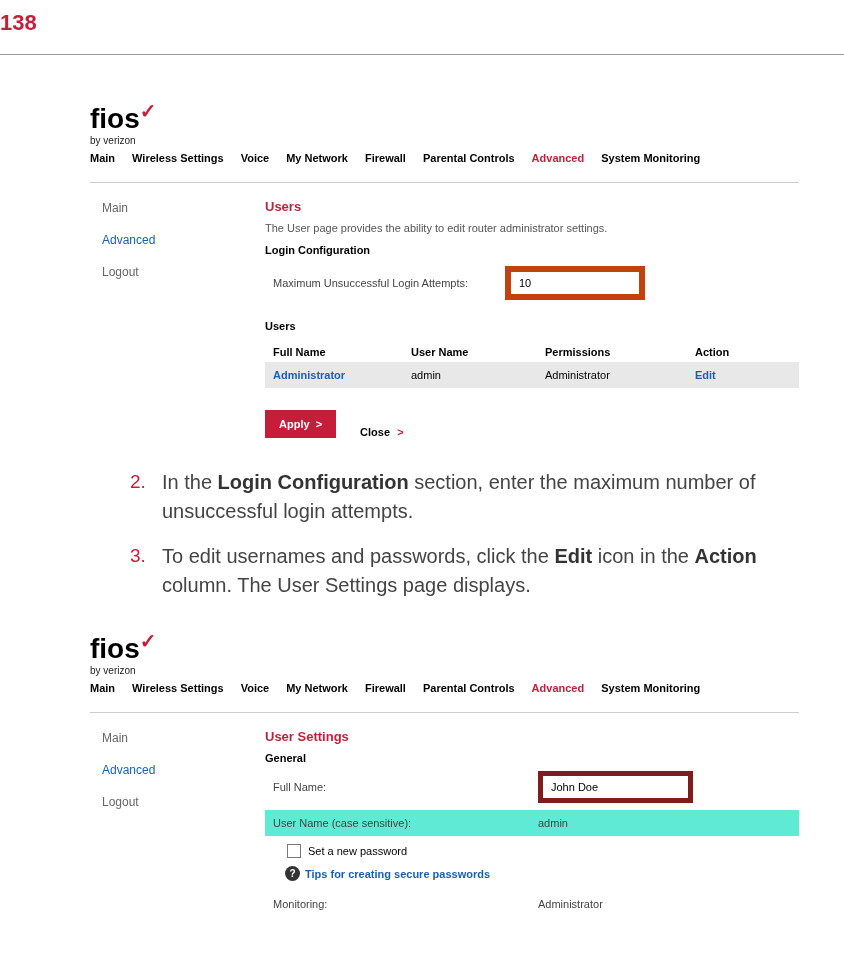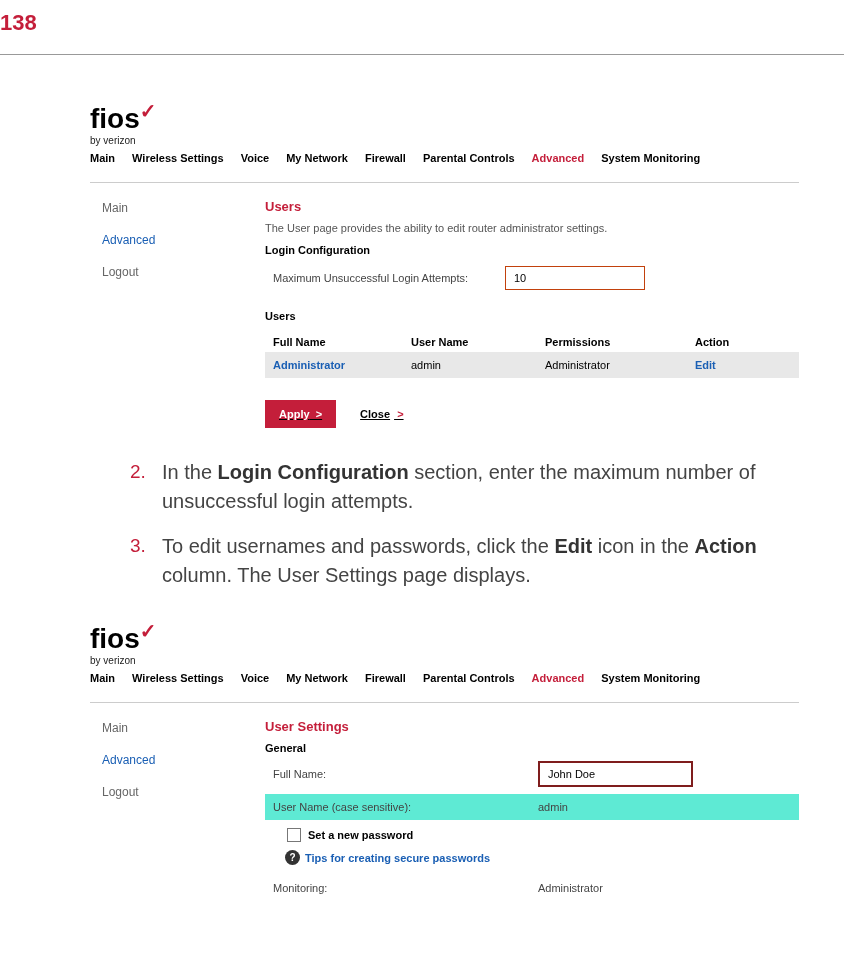--- a/index.html
+++ b/index.html
@@ -26,47 +26,47 @@
   .sidenav div { font-size: 12px; color: #666; margin-bottom: 18px; cursor: pointer; }
   .sidenav .active { color: #1a5fb4; }
   
   .content-panel { flex: 1; padding: 4px 0 0 0; font-size: 12px; }
   .panel-title { color: #c41e3a; font-weight: bold; font-size: 13px; margin-bottom: 8px; }
   .panel-desc { color: #555; font-size: 11px; margin-bottom: 10px; }
   .section-label { font-weight: bold; font-size: 11px; margin-bottom: 10px; }
   
   .config-row { display: flex; align-items: center; margin-bottom: 20px; }
   .config-label { font-size: 11px; color: #444; padding-left: 8px; width: 240px; }
-  .config-input { border: 1px solid #c2410c; padding: 5px 8px; font-size: 11px; width: 140px; }
+  .config-input { border: 6px solid #c2410c; padding: 5px 8px; font-size: 11px; width: 140px; }
   
   .users-table-header { display: flex; font-size: 11px; font-weight: bold; padding: 4px 8px; }
   .users-table-row { display: flex; font-size: 11px; background: #e8e8e8; padding: 7px 8px; }
   .col-fullname { width: 138px; }
   .col-username { width: 134px; }
   .col-perm { width: 150px; }
   .col-action { width: 80px; }
   .link-blue { color: #1a5fb4; font-weight: bold; cursor: pointer; }
   
-  .button-row { display: flex; align-items: center; gap: 24px; margin-top: 22px; text-decoration: underline; }
+  .button-row { display: flex; align-items: flex-end; gap: 24px; margin-top: 22px; }
   .btn-apply { background: #c41e3a; color: #fff; font-size: 11px; font-weight: bold; padding: 8px 14px; border: none; cursor: pointer; }
   .btn-close { font-size: 11px; font-weight: bold; cursor: pointer; }
   .btn-close .chev { color: #c41e3a; margin-left: 4px; }
   
   .instructions { margin: 30px 60px 35px 130px; }
   .instruction-item { display: flex; margin-bottom: 16px; font-size: 20px; line-height: 1.45; color: #444; }
   .instr-num { color: #c41e3a; width: 32px; flex-shrink: 0; font-size: 19px; }
   .instr-text b { color: #333; }
   
   .general-section { font-size: 11px; }
   .general-label { font-weight: bold; }
   .form-row { display: flex; align-items: center; padding: 7px 8px; font-size: 11px; color: #444; }
   .form-row.gray { background: #5eead4; }
   .form-label { width: 265px; }
-  .form-input { border: 2px solid #7f1d1d; padding: 5px 8px; font-size: 11px; width: 155px; }
-  .checkbox-row { display: flex; align-items: center; padding: 8px 8px 4px 22px; font-size: 11px; gap: 7px; font-weight: bold; }
+  .form-input { border: 5px solid #7f1d1d; padding: 5px 8px; font-size: 11px; width: 155px; }
+  .checkbox-row { display: flex; align-items: center; padding: 8px 8px 4px 22px; font-size: 11px; gap: 7px; }
   .cbox { width: 14px; height: 14px; border: 1.5px solid #777; }
   .tips-row { display: flex; align-items: center; padding: 4px 8px 10px 20px; font-size: 11px; gap: 5px; color: #1a5fb4; font-weight: bold; }
   .qmark { display: inline-flex; width: 15px; height: 15px; background: #333; color: #fff; border-radius: 50%; align-items: center; justify-content: center; font-size: 10px; font-weight: bold; }
 </style>
 </head>
 <body>
 
 <div class="page-number">138</div>
 <hr class="hr-top">
 

